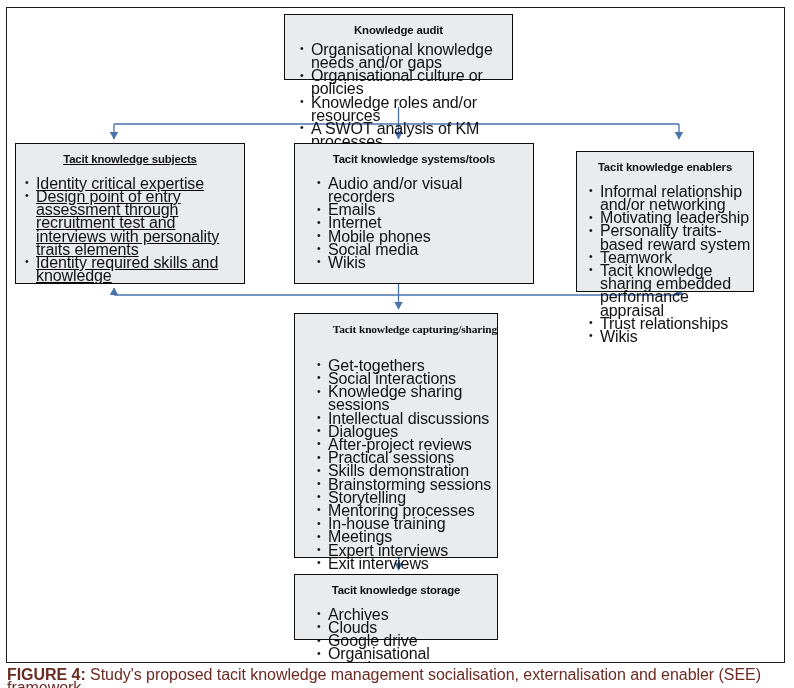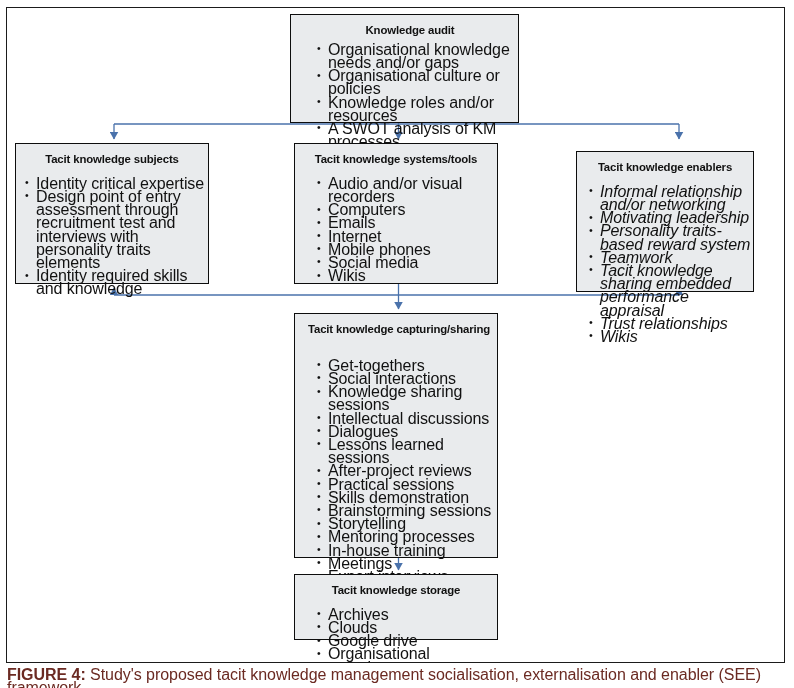--- a/index.html
+++ b/index.html
@@ -70,34 +70,34 @@
     content: "\2022";
     position: absolute;
     left: 0px;
     top: -0.5px;
     font-size: 10.5px;
     color: #111111;
   }
 
   
   
-  #node-audit        { left: 283px; top:  6px; width: 229px; height: 109px; padding-left: 11px; }
+  #node-audit        { left: 277px; top:  6px; width: 229px; height: 66px; }
   #node-audit .node-list { margin-left: 15px; margin-top: 3px; }
 
-  #node-subjects     { left:   8px; top: 135px; width: 194px; height: 141px; }
+  #node-subjects     { left:   8px; top: 135px; width: 230px; height: 141px; text-decoration: underline; }
   #node-subjects .node-list { margin-left: 9px; margin-top: 8px; }
 
-  #node-systems      { left: 287px; top: 135px; width: 204px; height: 141px; }
+  #node-systems      { left: 287px; top: 135px; width: 240px; height: 141px; }
   #node-systems .node-list { margin-left: 22px; margin-top: 8px; }
 
   #node-enablers     { left: 569px; top: 135px; width: 178px; height: 141px; margin-top: 8px; }
-  #node-enablers .node-list { margin-left: 12px; margin-top: 8px; font-style: italic; }
+  #node-enablers .node-list { margin-left: 12px; margin-top: 8px; }
 
   #node-capturing    { left: 287px; top: 305px; width: 204px; height: 245px; }
-  #node-capturing .node-title { text-align: left; padding-left: 13px; }
+  #node-capturing .node-title { text-align: right; padding-left: 13px; font-family: Liberation Serif, serif; }
   #node-capturing .node-list { margin-left: 22px; margin-top: 20px; }
 
   #node-storage      { left: 287px; top: 566px; width: 204px; height: 66px; }
   #node-storage .node-list { margin-left: 22px; margin-top: 8px; }
 
   
   #connectors {
     position: absolute;
     left: 0;
     top: 0;
@@ -172,21 +172,20 @@
         <li>Identity critical expertise</li>
         <li>Design point of entry assessment through recruitment test and interviews with personality traits elements</li>
         <li>Identity required skills and knowledge</li>
       </ul>
     </div>
 
     <div class="node" id="node-systems">
       <div class="node-title">Tacit knowledge systems/tools</div>
       <ul class="node-list">
         <li>Audio and/or visual recorders</li>
-        <li>Computers</li>
         <li>Emails</li>
         <li>Internet</li>
         <li>Mobile phones</li>
         <li>Social media</li>
         <li>Wikis</li>
       </ul>
     </div>
 
     <div class="node" id="node-enablers">
       <div class="node-title">Tacit knowledge enablers</div>
@@ -202,21 +201,20 @@
     </div>
 
     <div class="node" id="node-capturing">
       <div class="node-title">Tacit knowledge capturing/sharing</div>
       <ul class="node-list">
         <li>Get-togethers</li>
         <li>Social interactions</li>
         <li>Knowledge sharing sessions</li>
         <li>Intellectual discussions</li>
         <li>Dialogues</li>
-        <li>Lessons learned sessions</li>
         <li>After-project reviews</li>
         <li>Practical sessions</li>
         <li>Skills demonstration</li>
         <li>Brainstorming sessions</li>
         <li>Storytelling</li>
         <li>Mentoring processes</li>
         <li>In-house training</li>
         <li>Meetings</li>
         <li>Expert interviews</li>
         <li>Exit interviews</li>

